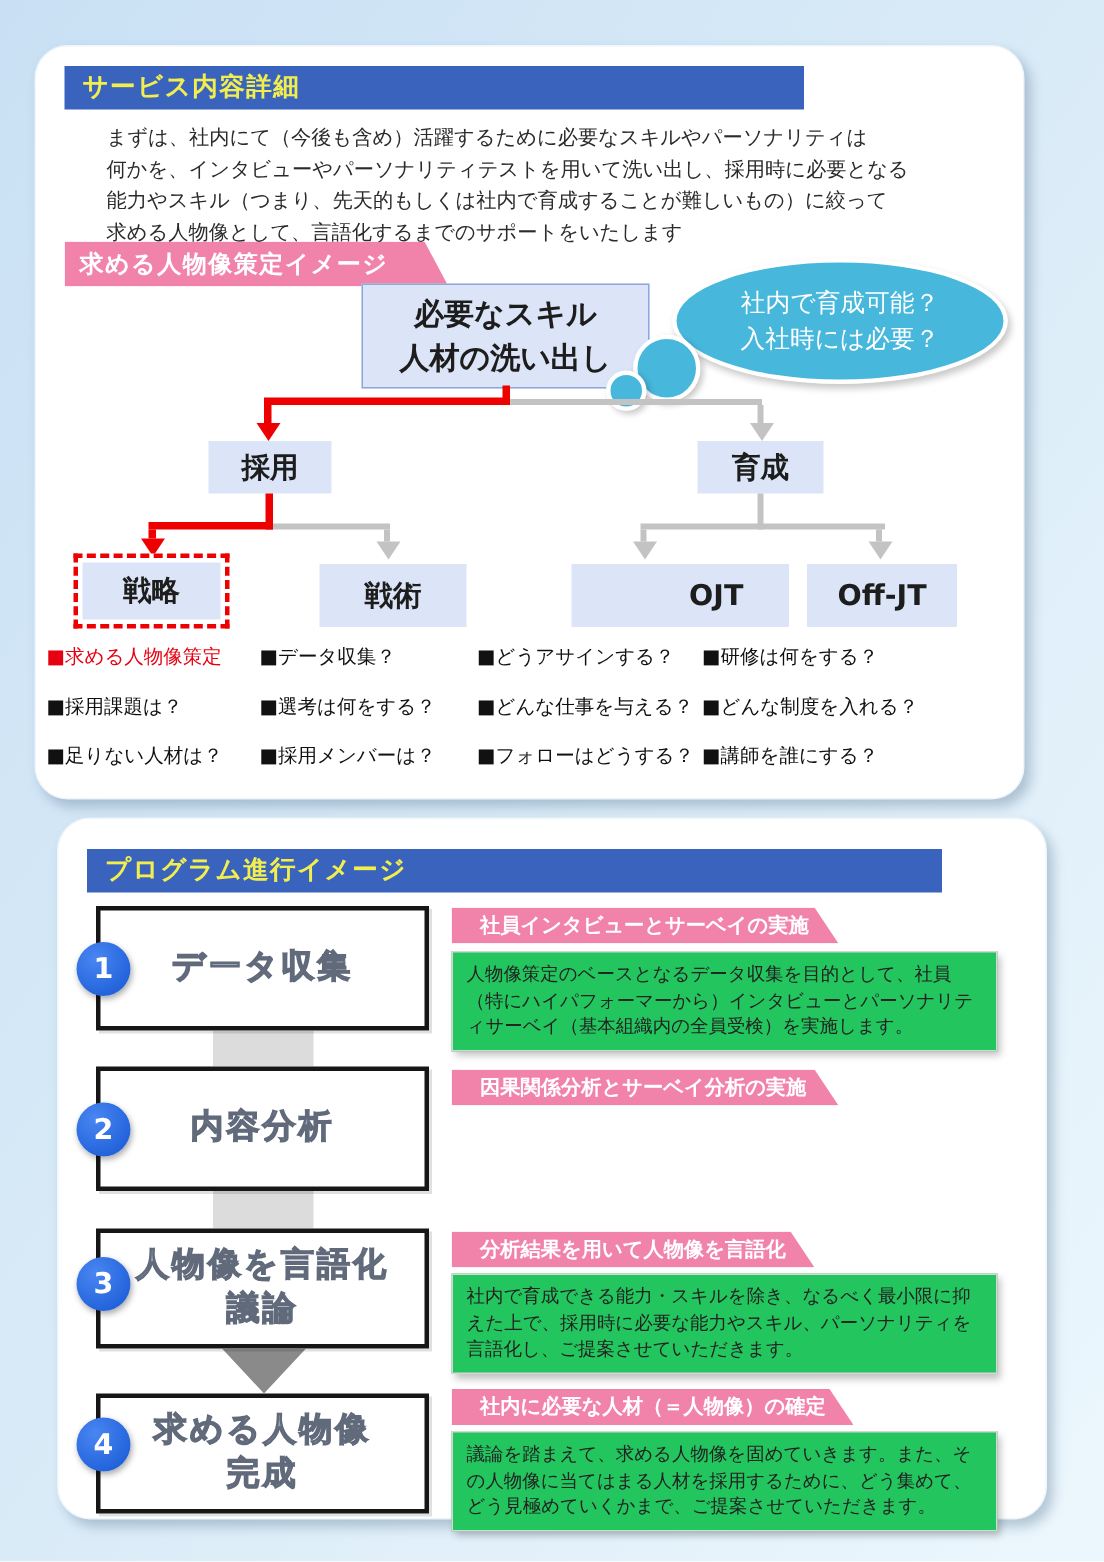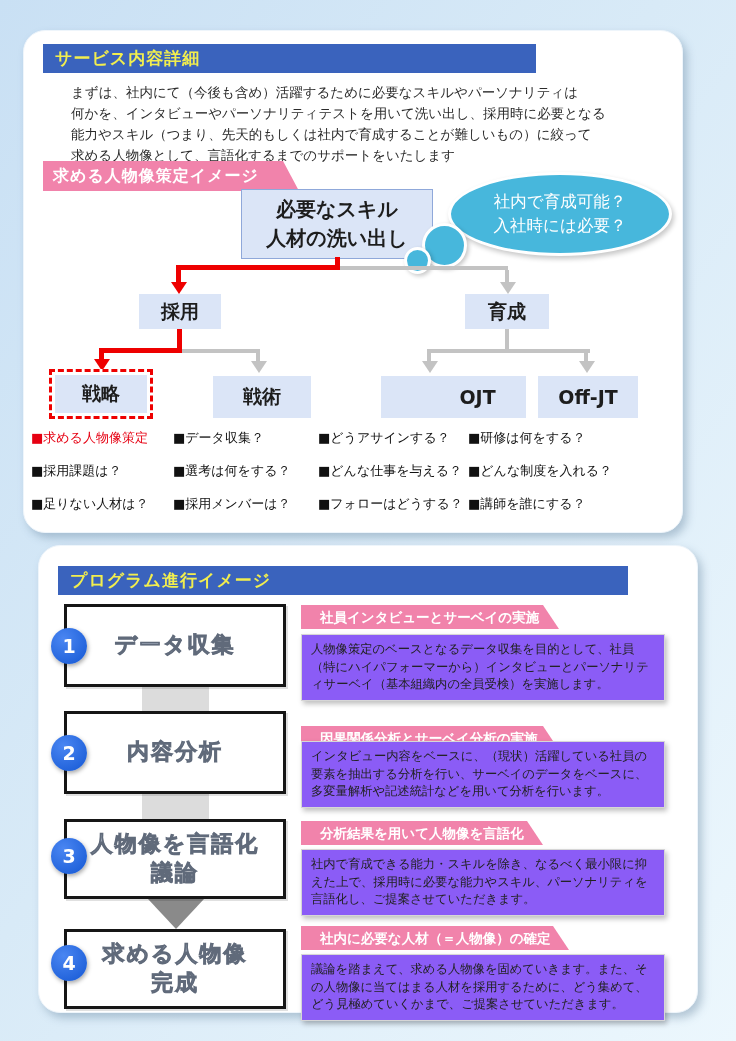--- a/index.html
+++ b/index.html
@@ -38,21 +38,21 @@
   .qred{color:#e60012;font-weight:bold;}
   .stepbox{background:#fff;border:3px solid #161616;box-sizing:border-box;display:flex;
        flex-direction:column;align-items:center;justify-content:center;
        box-shadow:2px 2px 0 rgba(0,0,0,.12);}
   .steptitle{font-size:22px;font-weight:bold;color:#9aa4b5;letter-spacing:2px;
        -webkit-text-stroke:.8px #606a7a;text-shadow:1px 1px 1px #ffffff;line-height:1.3;text-align:center;}
   .numcircle{border-radius:50%;background:radial-gradient(circle at 35% 30%,#4a86f2,#1457d3);
        color:#fff;font-weight:bold;font-size:19px;display:flex;align-items:center;justify-content:center;
        box-shadow:1px 2px 4px rgba(0,0,0,.35);}
   .steplabel{font-size:13.5px;line-height:24px;padding-left:19px;}
-  .stepdesc{background:#8b5cf6;border:1px solid #d6d6d6;box-shadow:2px 3px 5px rgba(0,0,0,.25);
+  .stepdesc{background:#22c55e;border:1px solid #d6d6d6;box-shadow:2px 3px 5px rgba(0,0,0,.25);
        font-size:12.3px;line-height:17.6px;color:#222;padding:6px 9px;box-sizing:border-box;}
   .shaft{background:#dcdcdc;}
   .tri-dark{width:0;height:0;border-left:28px solid transparent;border-right:28px solid transparent;
        border-top:30px solid #8a8a8a;}
 </style>
 </head>
 <body>
 
 <div class="page">
 
@@ -144,22 +144,21 @@
       <div class="steptitle">データ収集</div>
     </div>
     <div class="abs numcircle" style="left:12px;top:82px;width:36px;height:36px;">1</div>
     <div class="abs pinkband steplabel" style="left:262px;top:59px;width:258px;height:24px;">社員インタビューとサーベイの実施</div>
     <div class="abs stepdesc" style="left:262px;top:88px;width:364px;">人物像策定のベースとなるデータ収集を目的として、社員（特にハイパフォーマーから）インタビューとパーソナリティサーベイ（基本組織内の全員受検）を実施します。</div>
 
     <div class="abs stepbox" style="left:25px;top:165px;width:222px;height:83px;">
       <div class="steptitle">内容分析</div>
     </div>
     <div class="abs numcircle" style="left:12px;top:189px;width:36px;height:36px;">2</div>
-    <div class="abs pinkband steplabel" style="left:262px;top:167px;width:258px;height:24px;margin-top:13px;">因果関係分析とサーベイ分析の実施</div>
-    <div class="abs stepdesc" style="left:262px;top:195px;width:364px;">インタビュー内容をベースに、（現状）活躍している社員の要素を抽出する分析を行い、サーベイのデータをベースに、多変量解析や記述統計などを用いて分析を行います。</div>
+    <div class="abs pinkband steplabel" style="left:262px;top:167px;width:258px;height:24px;">因果関係分析とサーベイ分析の実施</div>
 
     <div class="abs stepbox" style="left:25px;top:273px;width:222px;height:80px;">
       <div class="steptitle">人物像を言語化</div>
       <div class="steptitle">議論</div>
     </div>
     <div class="abs numcircle" style="left:12px;top:292px;width:36px;height:36px;">3</div>
     <div class="abs pinkband steplabel" style="left:262px;top:275px;width:242px;height:24px;">分析結果を用いて人物像を言語化</div>
     <div class="abs stepdesc" style="left:262px;top:303px;width:364px;">社内で育成できる能力・スキルを除き、なるべく最小限に抑えた上で、採用時に必要な能力やスキル、パーソナリティを言語化し、ご提案させていただきます。</div>
 
     <div class="abs stepbox" style="left:25px;top:383px;width:222px;height:80px;">

